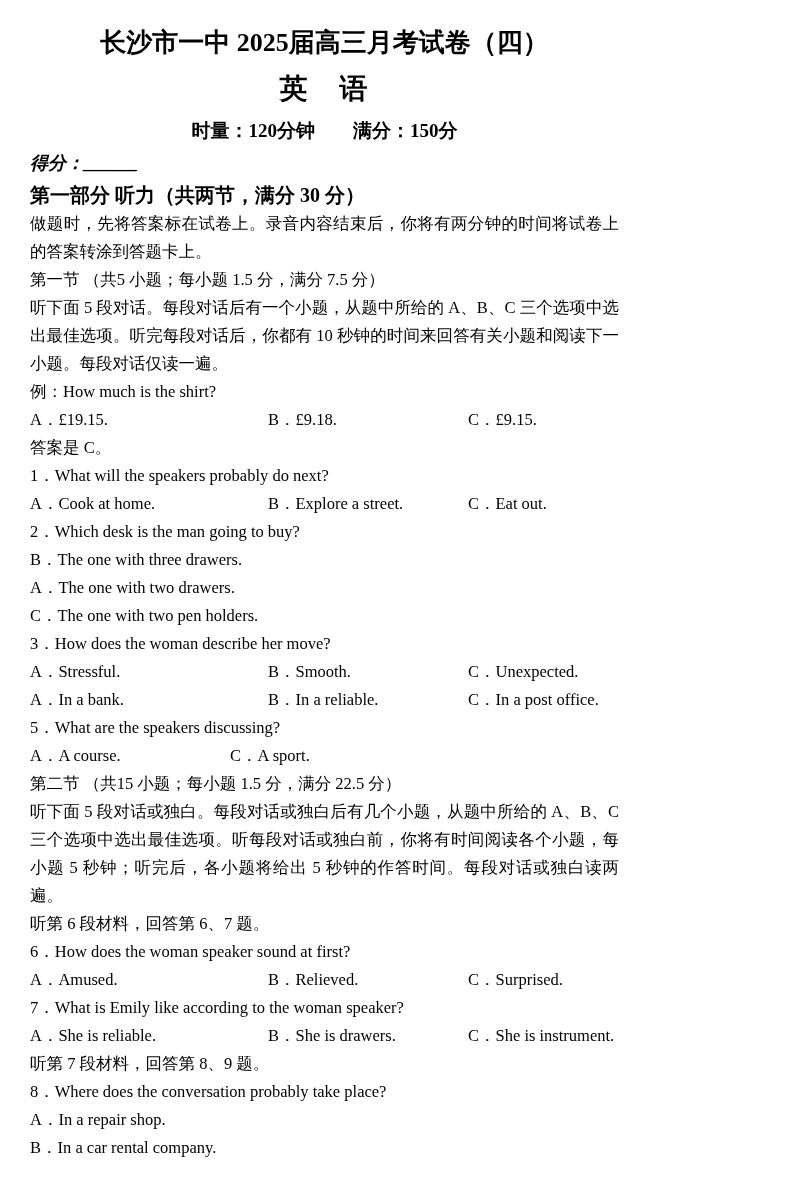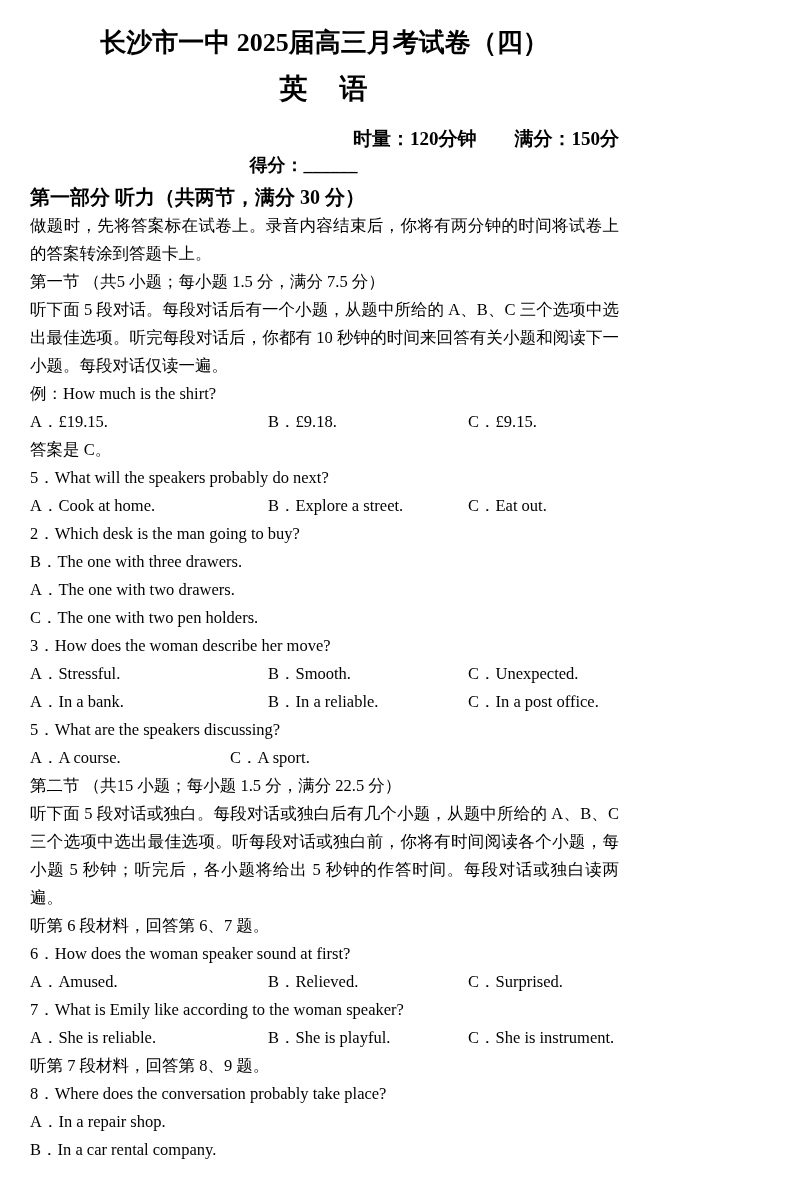--- a/index.html
+++ b/index.html
@@ -23,32 +23,34 @@
   }
   .subject {
     text-align: center;
     font-weight: bold;
     font-size: 28px;
     line-height: 34px;
     margin-top: 12px;
     letter-spacing: 2px;
   }
   .meta {
-    text-align: right;
+    text-align: center;
     font-weight: bold;
     font-size: 19px;
     line-height: 26px;
-    margin-top: 20px;
+    margin-top: 12px;
   }
   .score {
-    text-align: center;
+    text-align: left;
     font-weight: bold;
     font-size: 18px;
     line-height: 26px;
+    margin-top: 6px;
     padding-right: 42px;
+    font-style: italic;
   }
   .part-heading {
     font-weight: bold;
     font-size: 20px;
     line-height: 30px;
     margin-top: 4px;
   }
   .line {
     font-size: 16.5px;
     line-height: 28px;
@@ -83,21 +85,21 @@
   <div class="line">例：How much is the shirt?</div>
 
   <div class="opts-row">
     <span class="col-a">A．£19.15.</span>
     <span class="col-b">B．£9.18.</span>
     <span class="col-c">C．£9.15.</span>
   </div>
 
   <div class="line">答案是 C。</div>
 
-  <div class="line">5．What will the speakers probably do next?</div>
+  <div class="line">1．What will the speakers probably do next?</div>
   <div class="opts-row">
     <span class="col-a">A．Cook at home.</span>
     <span class="col-b">B．Explore a street.</span>
     <span class="col-c">C．Eat out.</span>
   </div>
 
   <div class="line">2．Which desk is the man going to buy?</div>
   <div class="line">B．The one with three drawers.</div>
   <div class="line">A．The one with two drawers.</div>
   <div class="line">C．The one with two pen holders.</div>
@@ -128,21 +130,21 @@
   <div class="line">6．How does the woman speaker sound at first?</div>
   <div class="opts-row">
     <span class="col-a">A．Amused.</span>
     <span class="col-b">B．Relieved.</span>
     <span class="col-c">C．Surprised.</span>
   </div>
 
   <div class="line">7．What is Emily like according to the woman speaker?</div>
   <div class="opts-row">
     <span class="col-a">A．She is reliable.</span>
-    <span class="col-b">B．She is playful.</span>
+    <span class="col-b">B．She is drawers.</span>
     <span class="col-c">C．She is instrument.</span>
   </div>
 
   <div class="line">听第 7 段材料，回答第 8、9 题。</div>
   <div class="line">8．Where does the conversation probably take place?</div>
   <div class="line">A．In a repair shop.</div>
   <div class="line">B．In a car rental company.</div>
 
 </div>
 

